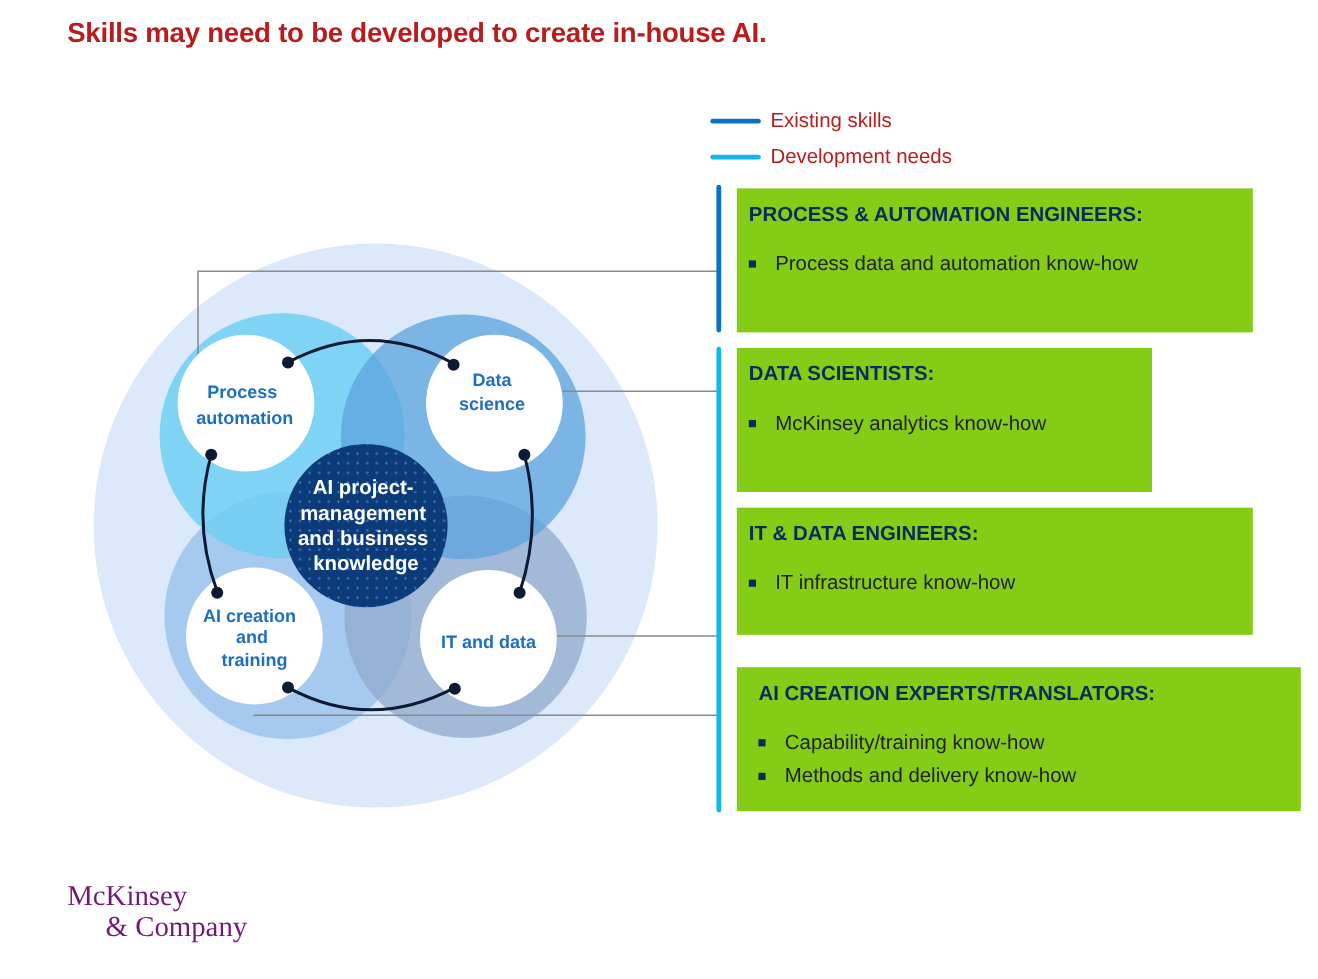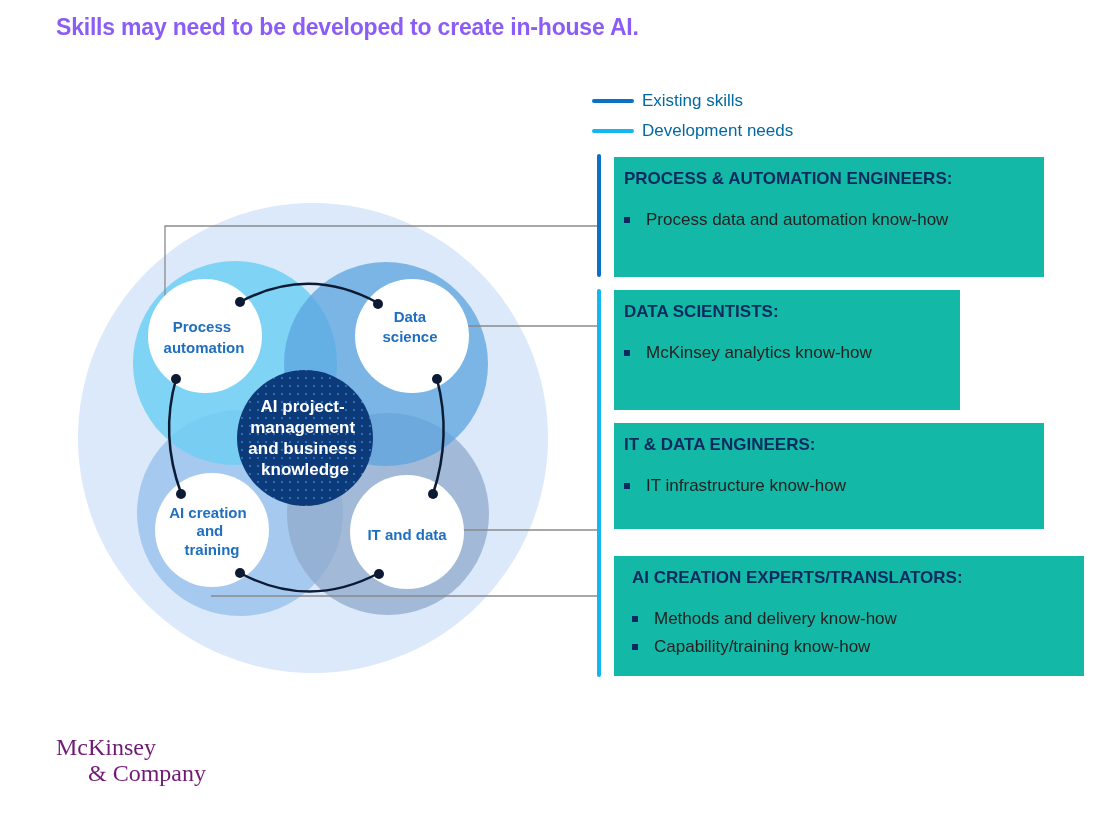--- a/index.html
+++ b/index.html
@@ -1,23 +1,23 @@
 <!DOCTYPE html>
 <html><head>
 <meta charset="utf-8">
 <style>
   html,body{margin:0;padding:0;background:#ffffff;}
   body{width:1098px;height:816px;position:relative;overflow:hidden;font-family:"Liberation Sans",sans-serif;}
-  .title{position:absolute;left:56px;top:14px;font-size:23px;font-weight:bold;color:#8b5cf6;letter-spacing:-0.2px;}
-  .legend{position:absolute;left:592px;top:86px;font-size:17px;color:#0369a1;}
+  .title{position:absolute;left:56px;top:14px;font-size:23px;font-weight:bold;color:#b91c1c;letter-spacing:-0.2px;}
+  .legend{position:absolute;left:592px;top:86px;font-size:17px;color:#b91c1c;}
   .legend-row{display:flex;align-items:center;height:30px;}
   .legend-line{width:42px;height:4px;border-radius:2px;margin-right:8px;}
   .diagram{position:absolute;left:0;top:0;}
   .bar{position:absolute;width:4px;border-radius:2px;}
-  .card{position:absolute;background:#14b8a6;}
+  .card{position:absolute;background:#84cc16;}
   .card-title{position:absolute;left:10px;top:12px;font-size:17px;font-weight:bold;color:#0b2b5f;}
   .card-items{position:absolute;left:10px;top:44px;margin:0;padding:0;list-style:none;}
   .card-items li{font-size:17px;color:#222;display:flex;align-items:center;height:38px;margin-top:-10px;}
   .card-items li:first-child{margin-top:0;}
   .bullet{display:inline-block;width:6px;height:6px;background:#0b2b5f;margin-right:16px;}
   .logo{position:absolute;left:56px;top:734px;font-family:"Liberation Serif",serif;color:#701a75;font-size:24px;line-height:26px;}
   .logo .l2{padding-left:32px;display:block;text-align:center;}
   .node-label{font-family:"Liberation Sans",sans-serif;font-weight:bold;font-size:15px;fill:#1f6fc0;text-anchor:middle;}
   .center-label{font-family:"Liberation Sans",sans-serif;font-weight:bold;font-size:17px;fill:#ffffff;text-anchor:middle;}
 </style>
@@ -132,25 +132,25 @@
         <span>IT infrastructure know-how</span>
       </li>
   </ul>
 </div>
 
 <div class="card" style="left:614px;top:556px;width:470px;height:120px;">
   <div class="card-title" style="left:18px;">AI CREATION EXPERTS/TRANSLATORS:</div>
   <ul class="card-items" style="left:18px;">
     <li>
         <span class="bullet"></span>
-        <span>Methods and delivery know-how</span>
+        <span>Capability/training know-how</span>
       </li>
     <li>
         <span class="bullet"></span>
-        <span>Capability/training know-how</span>
+        <span>Methods and delivery know-how</span>
       </li>
   </ul>
 </div>
 
 <div class="logo">
   <span>McKinsey</span>
   <span class="l2">&amp; Company</span>
 </div>
 
 </body></html>

